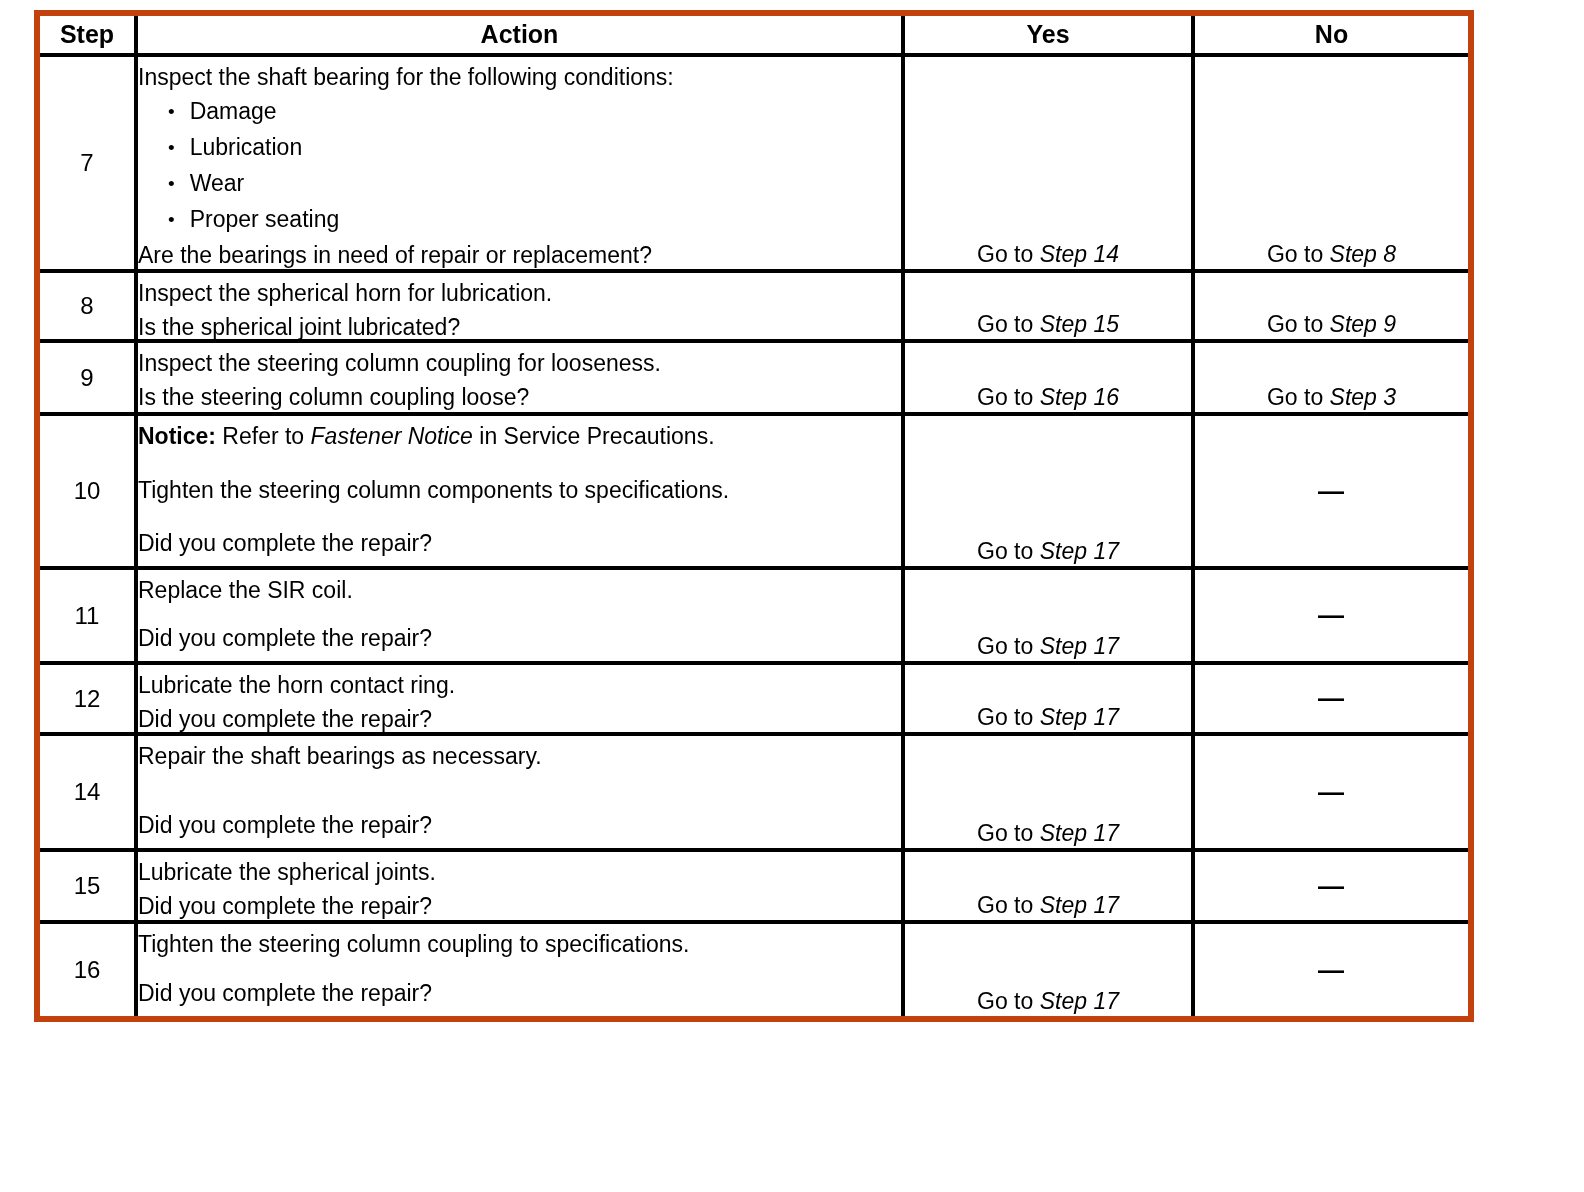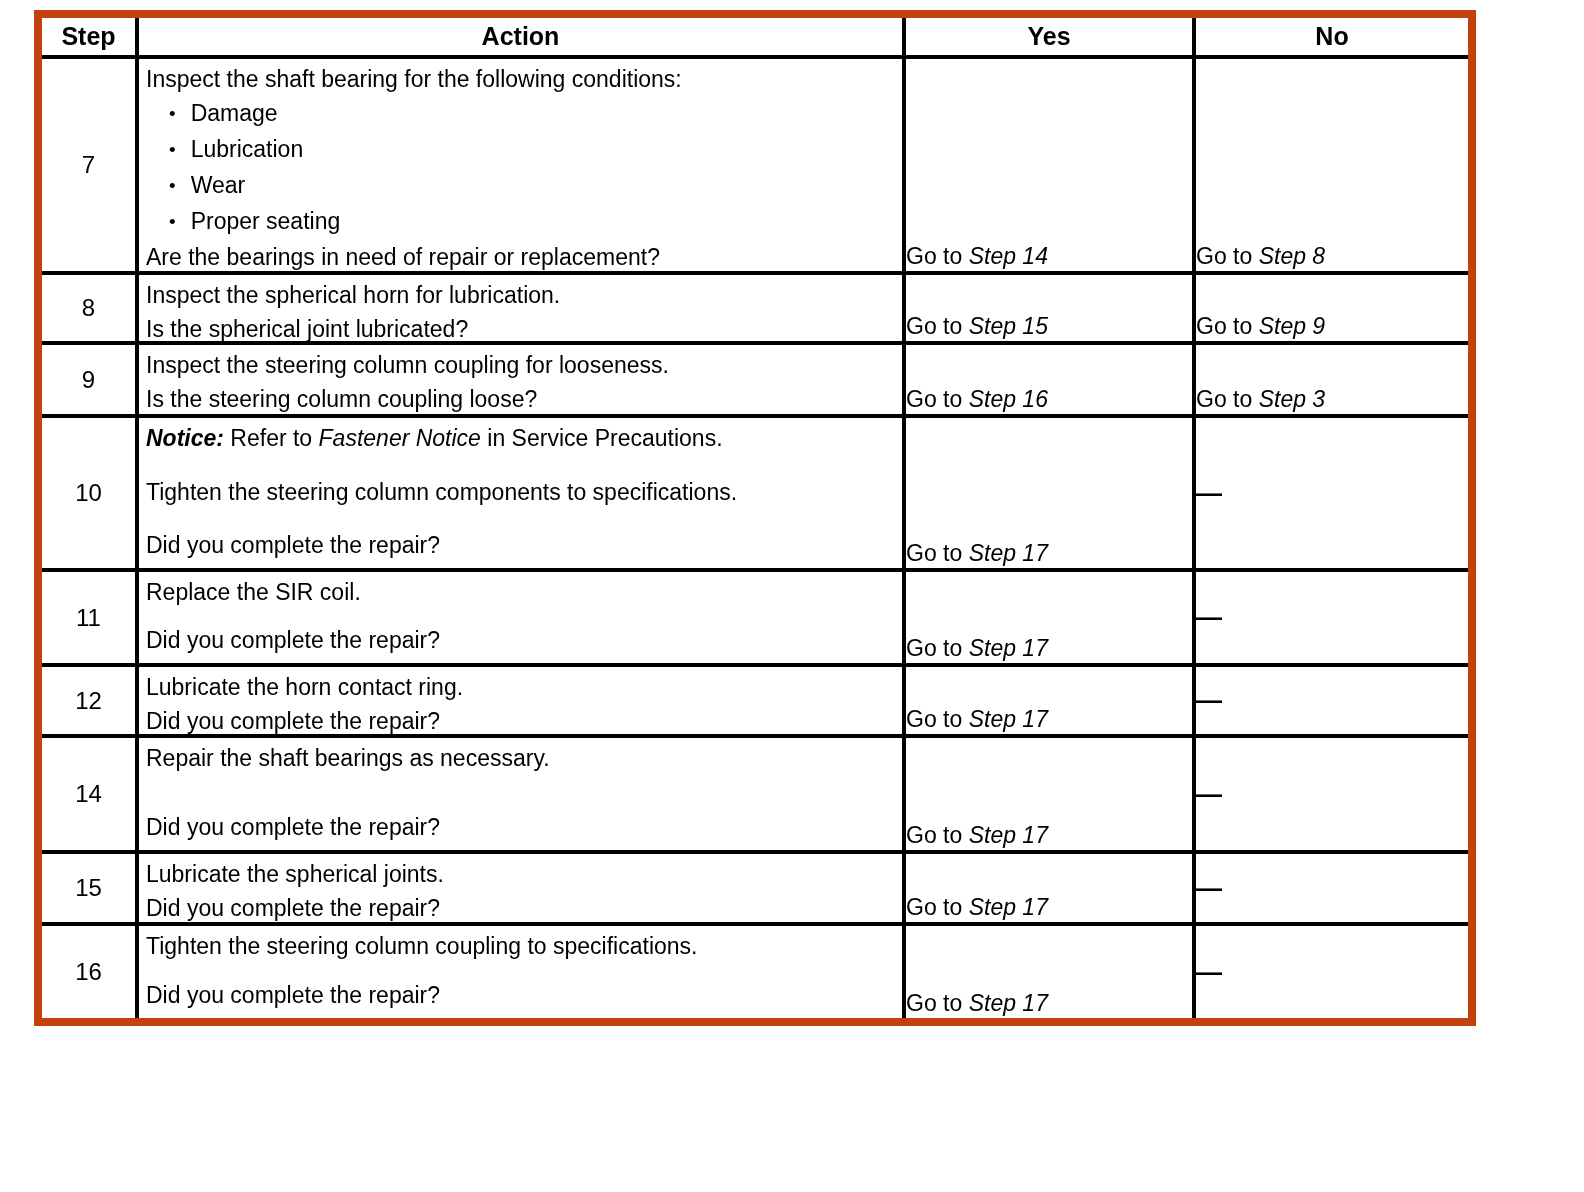--- a/index.html
+++ b/index.html
@@ -20,21 +20,21 @@
   }
   .table-wrap {
     position: absolute;
     left: 34px;
     top: 10px;
   }
   table.steps {
     border-collapse: collapse;
     table-layout: fixed;
     width: 1434px;
-    border: 8px solid #c2410c;
+    border: 6px solid #c2410c;
   }
   table.steps th, table.steps td {
     border: 4px solid #000;
     padding: 0;
   }
   thead th {
     height: 37px;
     font-size: 25px;
     font-weight: bold;
     text-align: center;
@@ -55,52 +55,51 @@
     flex-direction: column;
     justify-content: space-between;
     box-sizing: border-box;
     padding: 3px 0 6px 0;
     overflow: hidden;
   }
   .line {
     font-size: 23px;
     line-height: 34px;
     white-space: nowrap;
-    padding-left: 7px;
   }
   .bullets {
     padding-left: 30px;
   }
   .bullet-line {
     font-size: 23px;
     line-height: 35px;
     display: flex;
     align-items: baseline;
   }
   .bullet-dot {
     font-size: 19px;
     margin-right: 15px;
     position: relative;
     top: -1px;
   }
   td.yes, td.no {
+    text-align: center;
     font-size: 23px;
     line-height: 30px;
   }
   td.vbottom {
     vertical-align: bottom;
     padding-bottom: 9px;
   }
   td.vmid {
     vertical-align: middle;
   }
   .it { font-style: italic; }
   .notice-label {
     font-weight: bold;
-    font-style: italic;
   }
   .dash {
     font-weight: bold;
     font-size: 26px;
     letter-spacing: 1px;
   }
 </style>
 </head>
 <body>
 

